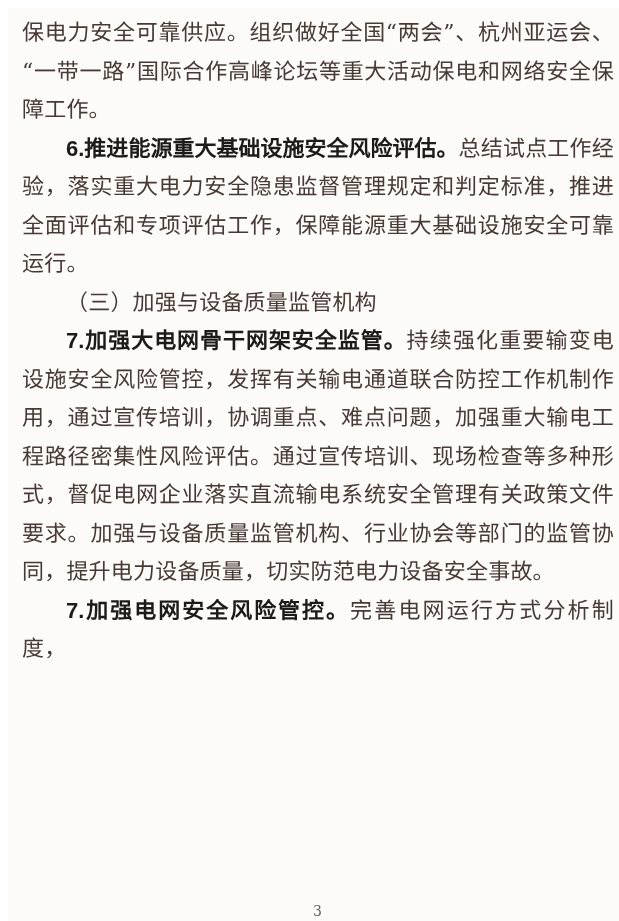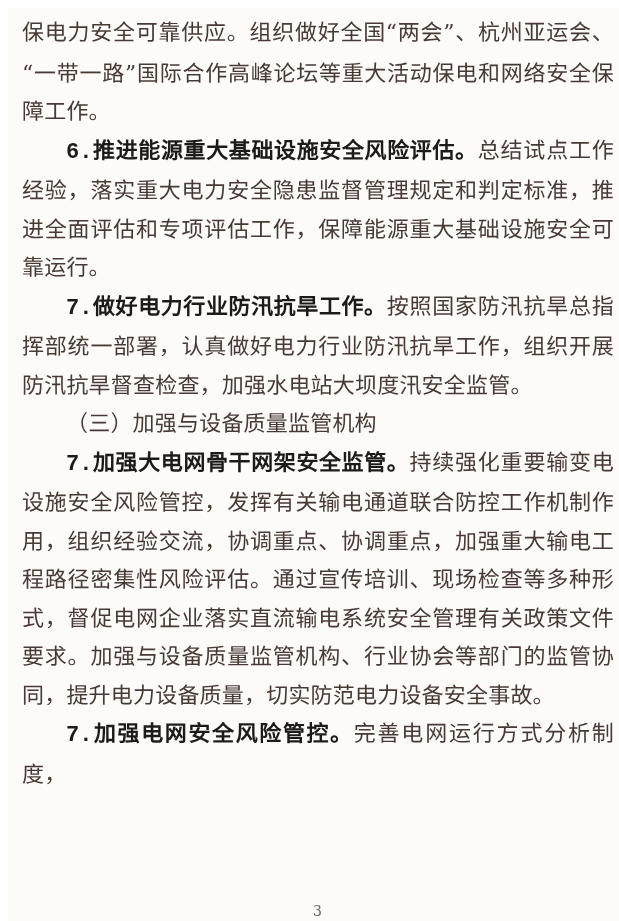--- a/index.html
+++ b/index.html
@@ -38,21 +38,21 @@
   .para {
     margin: 0;
     text-indent: 2em;
   }
   .para.no-indent {
     text-indent: 0;
   }
   .lead {
     font-weight: bold;
     color: var(--bold-text);
-    font-family: Liberation Mono, monospace;
+    font-family: Liberation Sans, sans-serif;
     letter-spacing: 0;
   }
   .page-number {
     position: absolute;
     bottom: 10px;
     left: 0;
     right: 0;
     text-align: center;
     font-size: 14px;
     color: var(--pagenum);
@@ -61,24 +61,23 @@
 </style>
 </head>
 <body>
 
 <div class="page">
   <div class="content">
     <p class="para no-indent"><span class="lead"></span><span>保电力安全可靠供应。组织做好全国“两会”、杭州亚运会、“一带一路”国际合作高峰论坛等重大活动保电和网络安全保障工作。</span></p>
 
     <p class="para"><span class="lead">6.推进能源重大基础设施安全风险评估。</span><span>总结试点工作经验，落实重大电力安全隐患监督管理规定和判定标准，推进全面评估和专项评估工作，保障能源重大基础设施安全可靠运行。</span></p>
 
-    <p class="para"><span class="lead">7.做好电力行业防汛抗旱工作。</span><span>按照国家防汛抗旱总指挥部统一部署，认真做好电力行业防汛抗旱工作，组织开展防汛抗旱督查检查，加强水电站大坝度汛安全监管。</span></p>
 
     <p class="para"><span>（三）加强与设备质量监管机构</span></p>
 
 
-    <p class="para"><span class="lead">7.加强大电网骨干网架安全监管。</span><span>持续强化重要输变电设施安全风险管控，发挥有关输电通道联合防控工作机制作用，组织经验交流，协调重点、协调重点，加强重大输电工程路径密集性风险评估。通过宣传培训、现场检查等多种形式，督促电网企业落实直流输电系统安全管理有关政策文件要求。加强与设备质量监管机构、行业协会等部门的监管协同，提升电力设备质量，切实防范电力设备安全事故。</span></p>
+    <p class="para"><span class="lead">7.加强大电网骨干网架安全监管。</span><span>持续强化重要输变电设施安全风险管控，发挥有关输电通道联合防控工作机制作用，通过宣传培训，协调重点、难点问题，加强重大输电工程路径密集性风险评估。通过宣传培训、现场检查等多种形式，督促电网企业落实直流输电系统安全管理有关政策文件要求。加强与设备质量监管机构、行业协会等部门的监管协同，提升电力设备质量，切实防范电力设备安全事故。</span></p>
 
     <p class="para"><span class="lead">7.加强电网安全风险管控。</span><span>完善电网运行方式分析制度，</span></p>
   </div>
 
   <div class="page-number">3</div>
 </div>
 
 </body></html>

